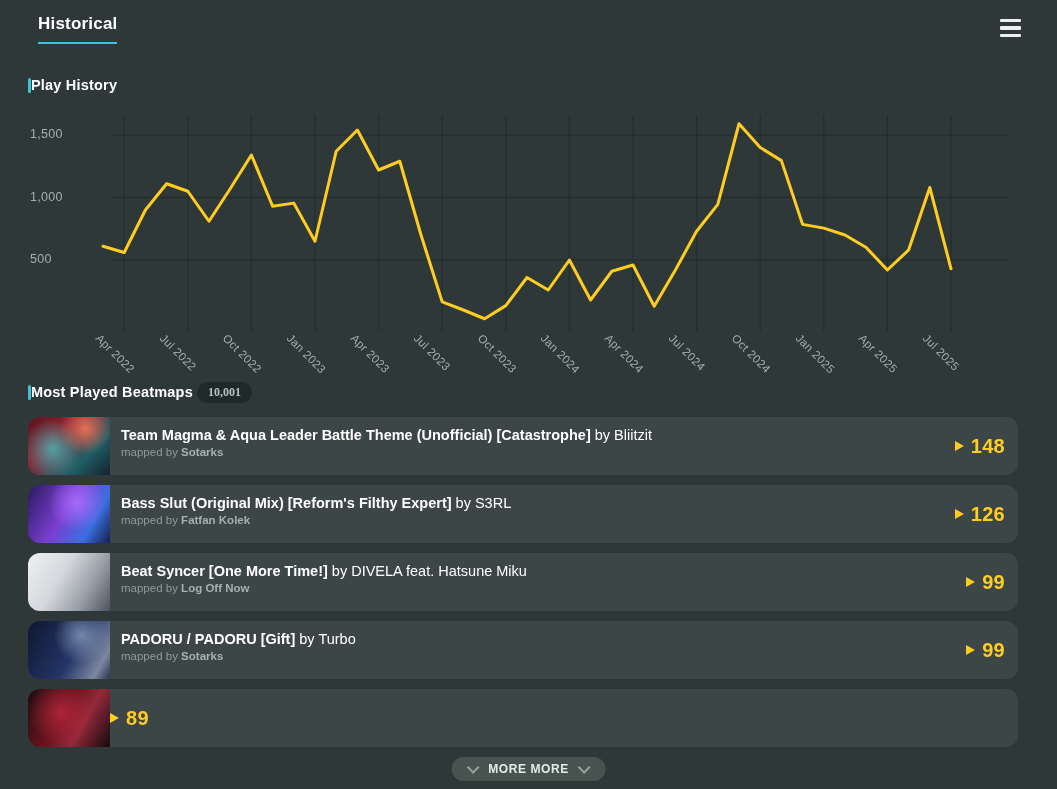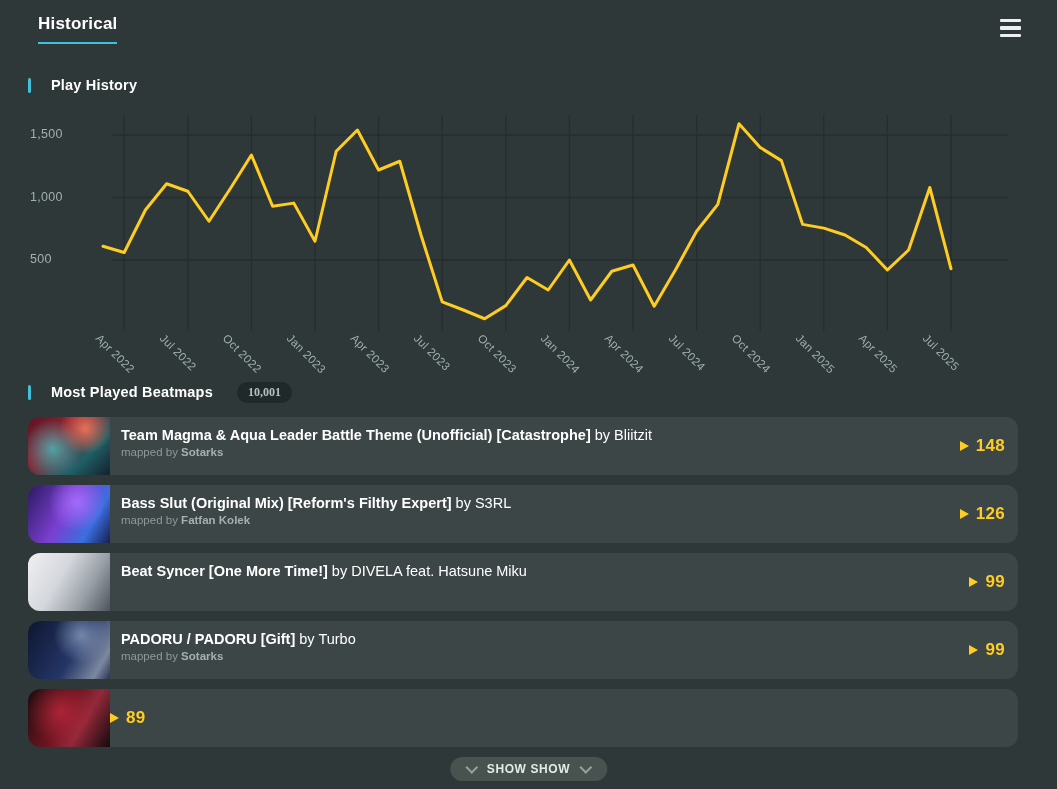--- a/index.html
+++ b/index.html
@@ -13,21 +13,21 @@
   .topbar{position:absolute;left:0;top:0;width:1057px;height:56px;}
   .tab{
     position:absolute;left:38px;top:14px;
     font-size:17px;font-weight:700;color:#ffffff;letter-spacing:.2px;
     padding-bottom:8px;border-bottom:2.5px solid #3fc1dd;cursor:pointer;
   }
   .menu-btn{position:absolute;right:36px;top:19px;width:21px;height:18px;cursor:pointer;
     display:flex;flex-direction:column;justify-content:space-between;}
   .menu-btn span{display:block;width:21px;height:3.2px;background:#edf0f0;border-radius:1px;}
   
-  .section-head{position:absolute;display:flex;align-items:center;gap:20px;height:18px;}
+  .section-head{position:absolute;display:flex;align-items:center;gap:0;height:18px;}
   .section-marker{width:3px;height:15px;border-radius:2px;background:#3fc1dd;}
   .section-title{font-size:14.5px;font-weight:700;color:#ffffff;letter-spacing:.2px;}
   .badge{
     background:#20292a;color:#b4c0c0;font-size:12px;font-weight:700;
     padding:3px 11px;border-radius:11px;margin-left:4px;font-family:Liberation Serif, serif;
   }
   
   .chart-wrap{position:absolute;left:0;top:95px;width:1057px;height:300px;}
   .chart-wrap svg{position:absolute;left:0;top:0;}
   .y-tick{
@@ -61,21 +61,21 @@
     radial-gradient(circle at 40% 40%, rgba(190,40,60,.8), rgba(190,40,60,0) 55%),
     linear-gradient(120deg,#1a0d10 0%,#6e1420 45%,#93293a 65%,#140a0c 100%);}
   .map-meta{flex:1;min-width:0;padding:10px 0 0 11px;}
   .map-title{font-size:14.5px;color:#ffffff;white-space:nowrap;overflow:hidden;text-overflow:ellipsis;}
   .map-title .t-main{font-weight:700;}
   .map-title .t-by{font-weight:400;}
   .map-mapped{font-size:11.5px;color:#8d9a9a;margin-top:3px;}
   .map-mapped .mapper{font-weight:700;color:#a4b1b0;}
   .map-count{
     flex:none;display:flex;align-items:center;gap:7px;padding-right:13px;
-    color:#ffcc22;font-weight:700;font-size:17px;letter-spacing:.3px;
+    color:#ffcc22;font-weight:700;font-size:20px;letter-spacing:.3px;
   }
   .play-tri{width:0;height:0;border-left:9px solid #ffcc22;
     border-top:5.5px solid transparent;border-bottom:5.5px solid transparent;}
   
   .show-more{
     position:absolute;top:757px;left:50%;transform:translateX(-50%);
     height:24px;padding:0 17px;border-radius:12px;background:#48524f;border:none;
     display:flex;align-items:center;gap:11px;cursor:pointer;
     color:#e3ebe8;font-size:12px;font-weight:700;letter-spacing:.6px;
     font-family:"Liberation Sans","DejaVu Sans",sans-serif;
@@ -184,20 +184,24 @@
     </div>
   </div>
 
   <div class="map-row">
     <div class="thumb thumb-2"></div>
     <div class="map-meta">
       <div class="map-title">
         <span class="t-main">Beat Syncer [One More Time!]</span>
         <span class="t-by">by DIVELA feat. Hatsune Miku</span>
       </div>
+      <div class="map-mapped">
+        <span>mapped by</span>
+        <span class="mapper">Log Off Now</span>
+      </div>
     </div>
     <div class="map-count">
       <span class="play-tri"></span>
       <span>99</span>
     </div>
   </div>
 
   <div class="map-row">
     <div class="thumb thumb-3"></div>
     <div class="map-meta">
@@ -221,15 +225,15 @@
     <div class="map-count">
       <span class="play-tri"></span>
       <span>89</span>
     </div>
   </div>
 
 </div>
 
 <button class="show-more">
   <span class="chev"></span>
-  <span>SHOW SHOW</span>
+  <span>MORE MORE</span>
   <span class="chev"></span>
 </button>
 
 </body></html>

